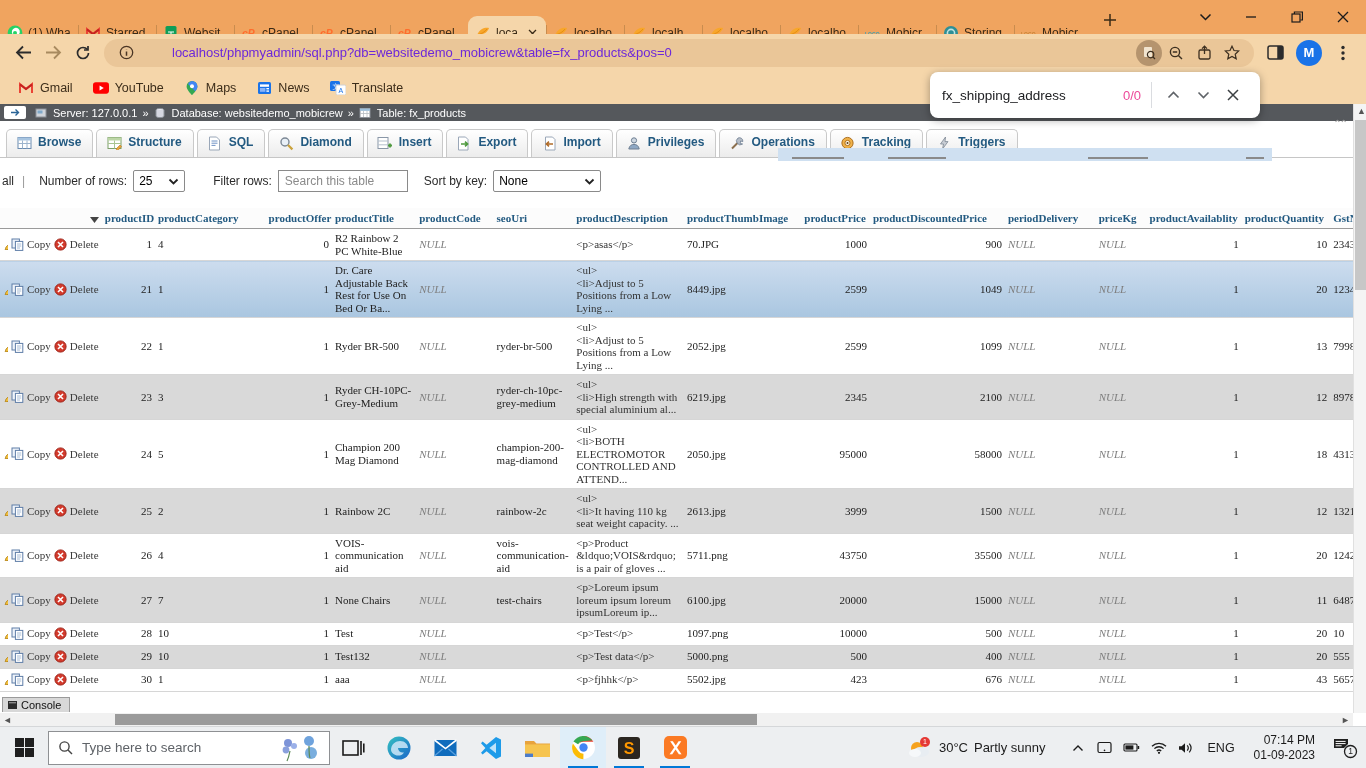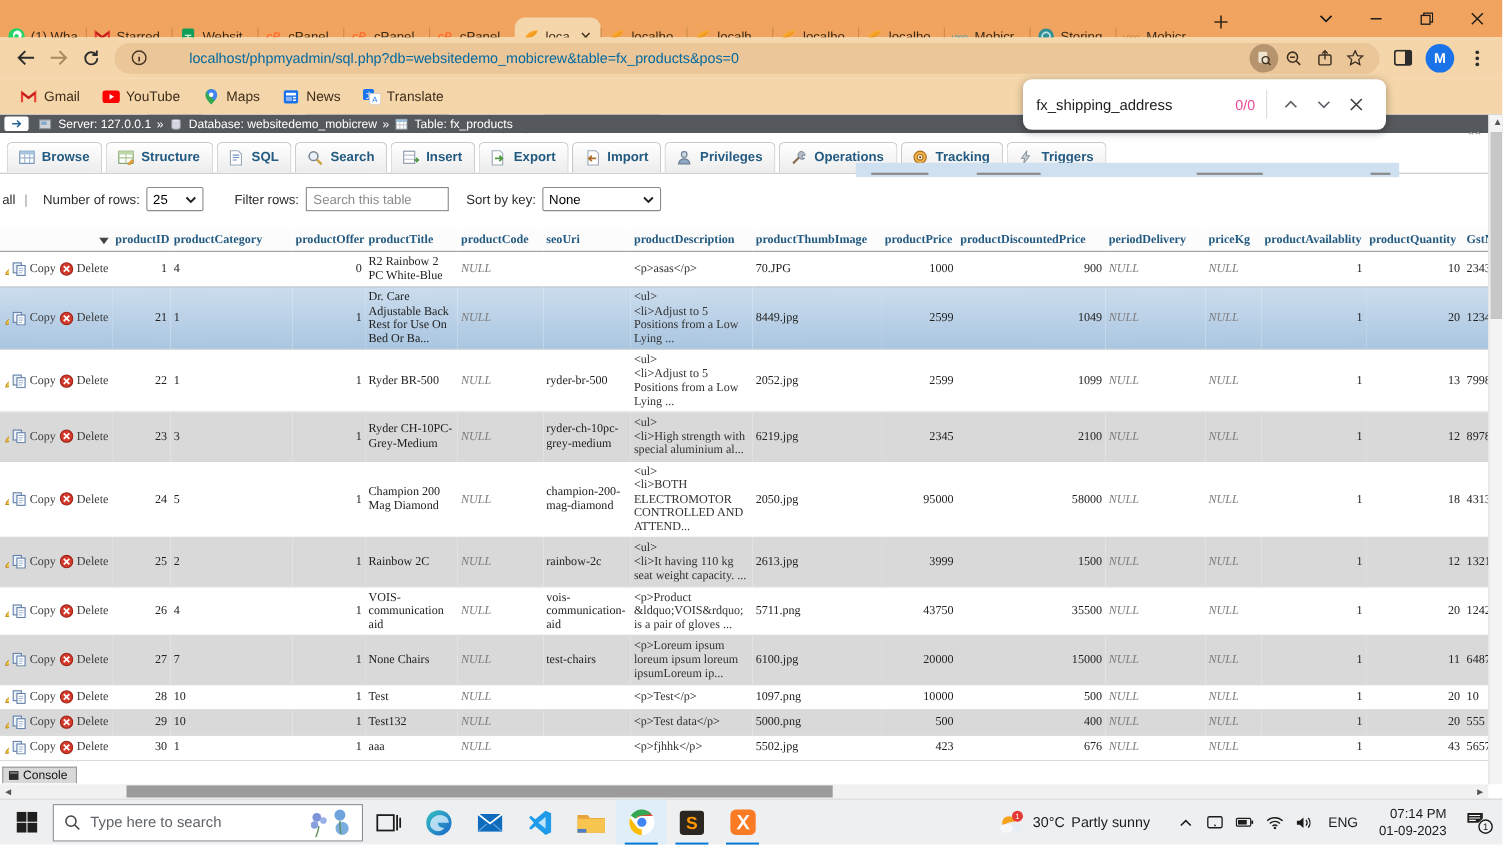--- a/index.html
+++ b/index.html
@@ -15,21 +15,21 @@
   .tab .tclose { width:14px; height:14px; display:flex; align-items:center; justify-content:center; border-radius:50%; flex:none; }
   .favicon { width:16px; height:16px; flex:none; display:flex; align-items:center; justify-content:center; }
   #newtab { width:28px; height:28px; margin:3px 0 0 4px; display:flex; align-items:center; justify-content:center; border-radius:50%; }
   #wincontrols { margin-left:auto; display:flex; height:34px; }
   .wc { width:46px; height:34px; display:flex; align-items:center; justify-content:center; }
 
   
   #toolbar { position:absolute; top:34px; left:0; width:1366px; height:37px; background:#f5d6aa; display:flex; align-items:center; padding:0 8px; }
   .navbtn { width:30px; height:30px; display:flex; align-items:center; justify-content:center; border-radius:50%; flex:none; }
   #urlpill { flex:1; height:28px; margin:0 6px; background:#eac698; border-radius:14px; display:flex; align-items:center; padding:0 8px; }
-  #urltext { font-size:13px; color:#0369a1; margin-left:8px; flex:1; white-space:nowrap; overflow:hidden;padding-left:24px; }
+  #urltext { font-size:13px; color:#6d28d9; margin-left:8px; flex:1; white-space:nowrap; overflow:hidden;padding-left:24px; }
   .pillicon { width:28px; height:26px; display:flex; align-items:center; justify-content:center; flex:none; }
   .pillicon.circled { background:#b5946e; border-radius:50%; width:26px; }
   #avatar { width:26px; height:26px; border-radius:50%; background:#1a73e8; color:#fff; font-size:13px; font-weight:bold; display:flex; align-items:center; justify-content:center; margin:0 6px; }
 
   
   #bookmarksbar { position:absolute; top:71px; left:0; width:1366px; height:33px; background:#f5d6aa; display:flex; align-items:center; padding:0 10px; gap:4px; }
   .bookmark { display:flex; align-items:center; gap:6px; padding:4px 8px; border-radius:8px; }
   .bookmark span { font-size:12.5px; color:#3c2d1a; }
 
   
@@ -476,21 +476,21 @@
           </span>
           <span>SQL</span>
         </div>
         <div class="pmatab">
           <span class="favicon">
             <svg width="15" height="15" viewBox="0 0 15 15">
               <circle cx="6" cy="6" r="4" fill="#e9f0f7" stroke="#7b8794" stroke-width="1.4"></circle>
               <path d="M9 9l4.4 4.4" stroke="#caa23c" stroke-width="2.2"></path>
             </svg>
           </span>
-          <span>Search</span>
+          <span>Diamond</span>
         </div>
         <div class="pmatab">
           <span class="favicon">
             <svg width="15" height="14" viewBox="0 0 15 14">
               <rect x="1" y="1.5" width="10" height="11" fill="#fff" stroke="#8a97a8"></rect>
               <path d="M1 5h10M1 8.8h10" stroke="#b5c0cd" stroke-width="1"></path>
               <path d="M11 9.5h4M13 7.5v4" stroke="#4f9a3f" stroke-width="1.8"></path>
             </svg>
           </span>
           <span>Insert</span>

